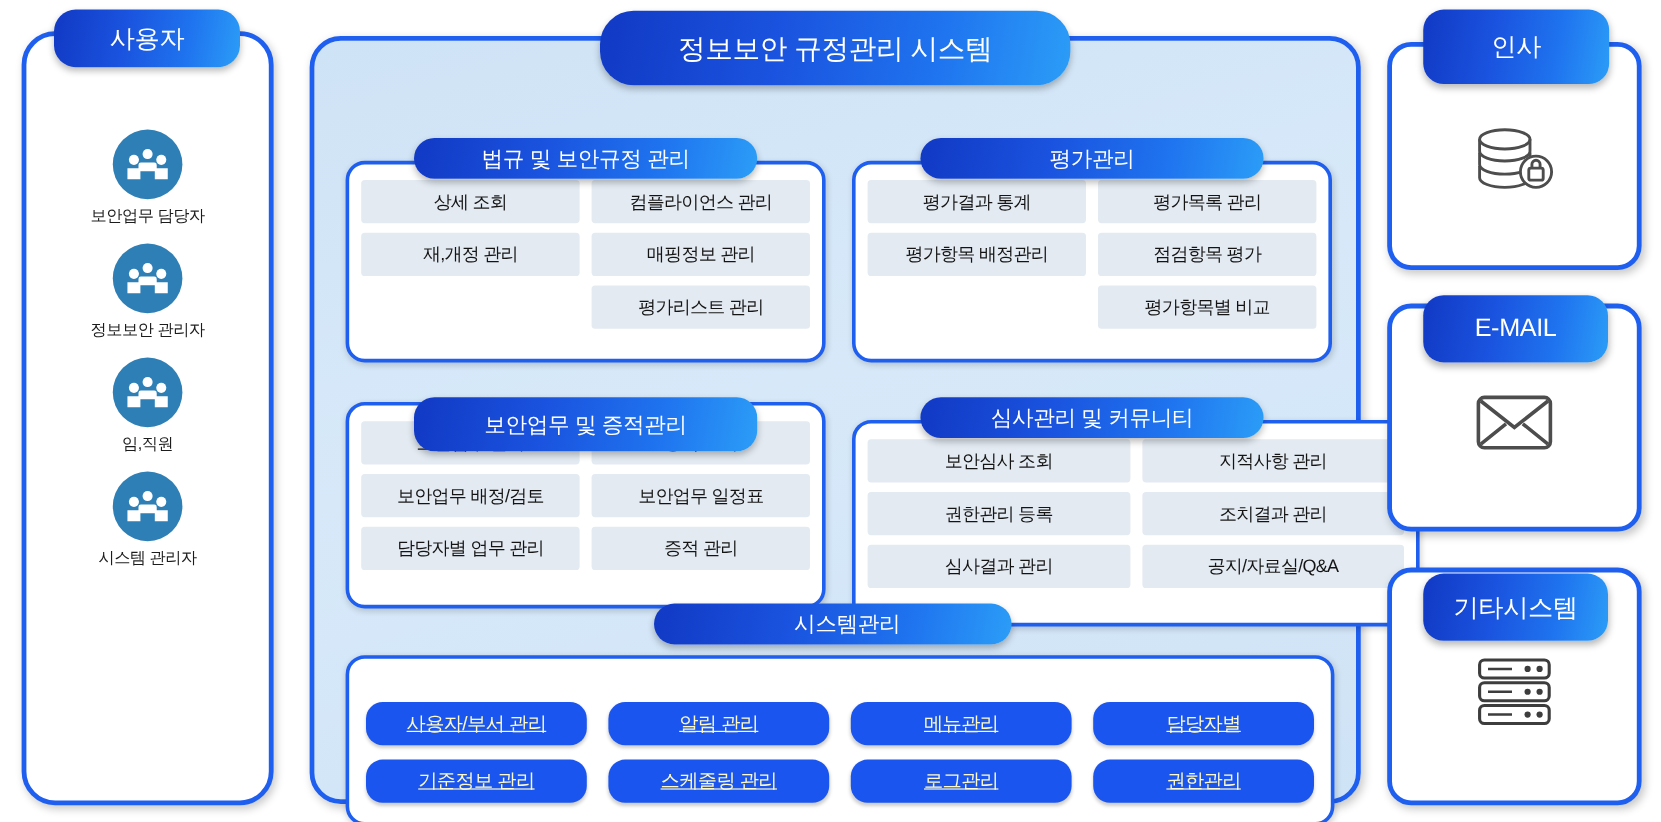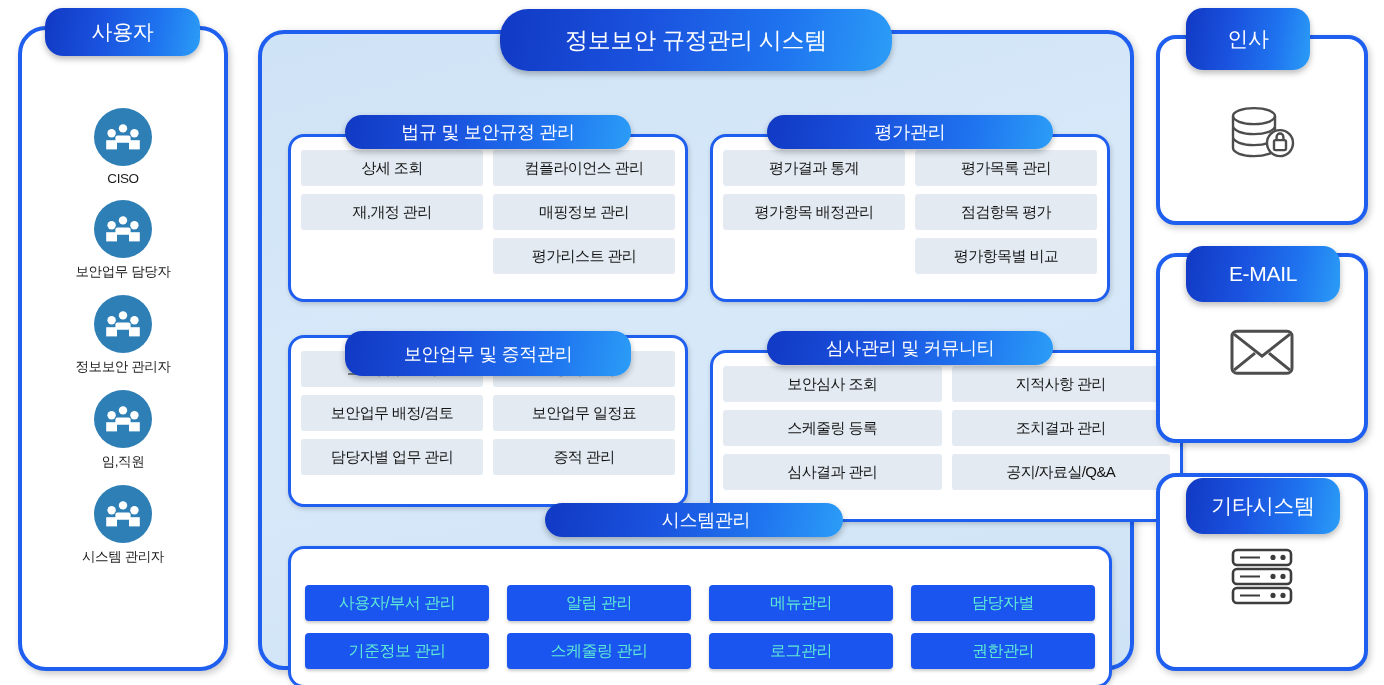--- a/index.html
+++ b/index.html
@@ -84,44 +84,45 @@
   
   #sys-card { left: 26px; top: 512px; width: 824px; height: 142px; }
   #sys-pill { left: 545px; top: 503px; width: 298px; height: 34px; font-size: 18px; border-radius: 17px; padding-left: 24px; }
   .sys-grid {
     position: absolute; left: 14px; right: 14px; top: 36px; bottom: 16px;
     display: grid; grid-template-columns: repeat(4, 1fr); grid-template-rows: 1fr 1fr;
     gap: 12px 18px;
   }
   .sys-btn {
     background: #1b55ef;
-    border-radius: 4px;
-    display: flex; align-items: center; justify-content: center;
-    color: #5eead4; font-size: 16px; letter-spacing: -0.5px;
+    border-radius: 14px;
+    display: flex; align-items: center; justify-content: center;
+    color: #fef9c3; font-size: 16px; letter-spacing: -0.5px;
     box-shadow: 0 2px 3px rgba(0,0,0,0.20);
+    text-decoration: underline;
   }
 
   
   .ext-panel {
     position: absolute; left: 1156px;
     width: 212px;
     background: #ffffff;
     border: 4px solid #1f5ff0;
     border-radius: 20px;
     box-shadow: 2px 3px 7px rgba(0,0,0,0.22);
   }
   #ext-hr { top: 35px; height: 190px; }
   #ext-mail { top: 253px; height: 190px; }
   #ext-etc  { top: 473px; height: 198px; }
   .ext-icon-wrap {
     position: absolute; left: 0; right: 0; top: 50%;
     transform: translateY(-42%);
     display: flex; align-items: center; justify-content: center;
   }
-  #ext-hr-pill   { left: 1186px; top: 8px;   width: 124px; height: 62px; font-size: 21px; border-radius: 17px; }
+  #ext-hr-pill   { left: 1186px; top: 8px;   width: 155px; height: 62px; font-size: 21px; border-radius: 17px; }
   #ext-mail-pill { left: 1186px; top: 252px; width: 154px; height: 56px; font-size: 21px; border-radius: 17px; }
   #ext-etc-pill  { left: 1186px; top: 485px; width: 154px; height: 56px; font-size: 21px; border-radius: 17px; }
   
   #ext-mail-pill { top: 246px; }
   #ext-etc-pill  { top: 478px; }
 </style>
 </head>
 <body>
 
 <div class="canvas">
@@ -132,33 +133,20 @@
           <div class="user-icon">
             <svg width="36" height="26" viewBox="0 0 36 26" fill="#ffffff">
               <circle cx="18" cy="4.4" r="4.2"></circle>
               <path d="M12.4 11.4h11.2a2 2 0 012 2v5.4h-15.2v-5.4a2 2 0 012-2z"></path>
               <circle cx="6.6" cy="9.2" r="4.2"></circle>
               <path d="M1.2 16.2h10.8v9.2H1.2z"></path>
               <circle cx="29.4" cy="9.2" r="4.2"></circle>
               <path d="M24 16.2h10.8v9.2H24z"></path>
             </svg>
           </div>
-          <div class="user-label">CISO</div>
-        </div>
-        <div class="user-item">
-          <div class="user-icon">
-            <svg width="36" height="26" viewBox="0 0 36 26" fill="#ffffff">
-              <circle cx="18" cy="4.4" r="4.2"></circle>
-              <path d="M12.4 11.4h11.2a2 2 0 012 2v5.4h-15.2v-5.4a2 2 0 012-2z"></path>
-              <circle cx="6.6" cy="9.2" r="4.2"></circle>
-              <path d="M1.2 16.2h10.8v9.2H1.2z"></path>
-              <circle cx="29.4" cy="9.2" r="4.2"></circle>
-              <path d="M24 16.2h10.8v9.2H24z"></path>
-            </svg>
-          </div>
           <div class="user-label">보안업무 담당자</div>
         </div>
         <div class="user-item">
           <div class="user-icon">
             <svg width="36" height="26" viewBox="0 0 36 26" fill="#ffffff">
               <circle cx="18" cy="4.4" r="4.2"></circle>
               <path d="M12.4 11.4h11.2a2 2 0 012 2v5.4h-15.2v-5.4a2 2 0 012-2z"></path>
               <circle cx="6.6" cy="9.2" r="4.2"></circle>
               <path d="M1.2 16.2h10.8v9.2H1.2z"></path>
               <circle cx="29.4" cy="9.2" r="4.2"></circle>
@@ -226,21 +214,21 @@
           <div class="chip">보안업무 배정/검토</div>
           <div class="chip">보안업무 일정표</div>
           <div class="chip">담당자별 업무 관리</div>
           <div class="chip">증적 관리</div>
         </div>
     </div>
     <div class="card" id="card-3" style="left:448px; top:316px; width:473px; height:172px;">
       <div class="card-grid">
           <div class="chip">보안심사 조회</div>
           <div class="chip">지적사항 관리</div>
-          <div class="chip">스케줄링 등록</div>
+          <div class="chip">권한관리 등록</div>
           <div class="chip">조치결과 관리</div>
           <div class="chip">심사결과 관리</div>
           <div class="chip">공지/자료실/Q&amp;A</div>
         </div>
     </div>
 
     <div class="card" id="sys-card">
       <div class="sys-grid" id="sys-grid">
           <div class="sys-btn">사용자/부서 관리</div>
           <div class="sys-btn">알림 관리</div>

